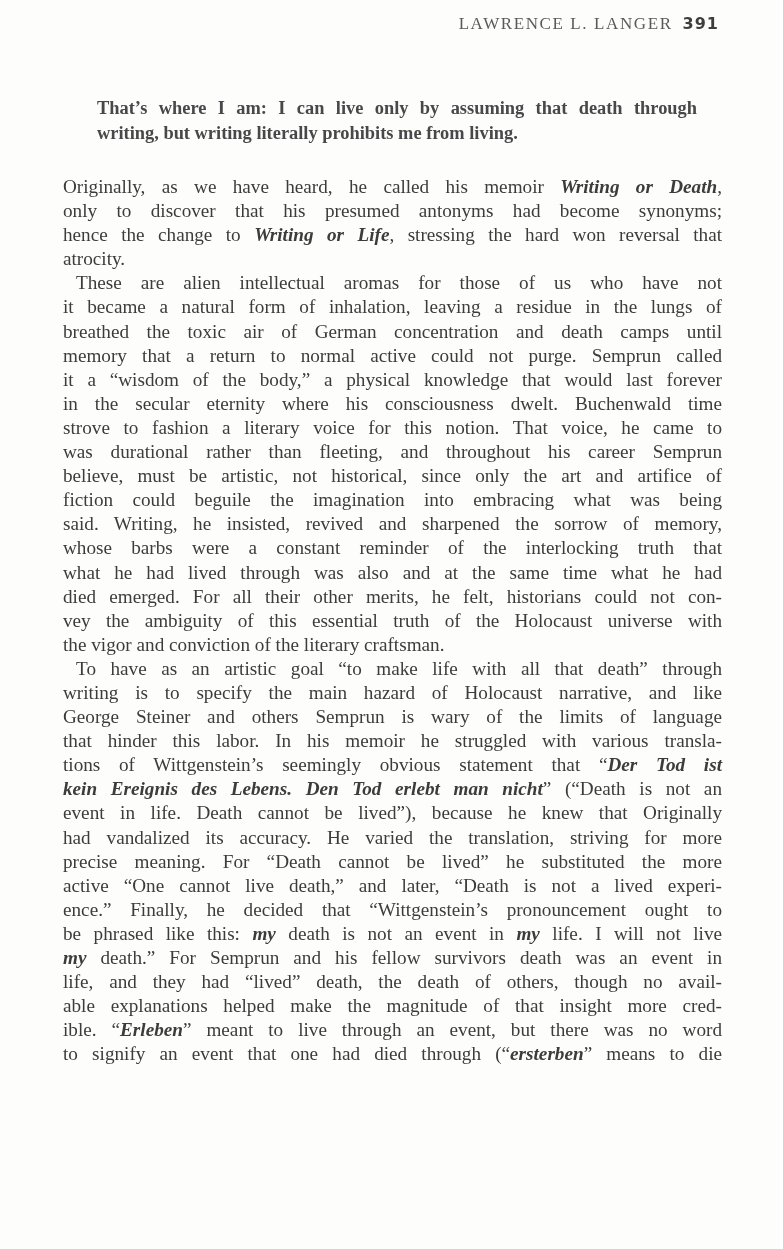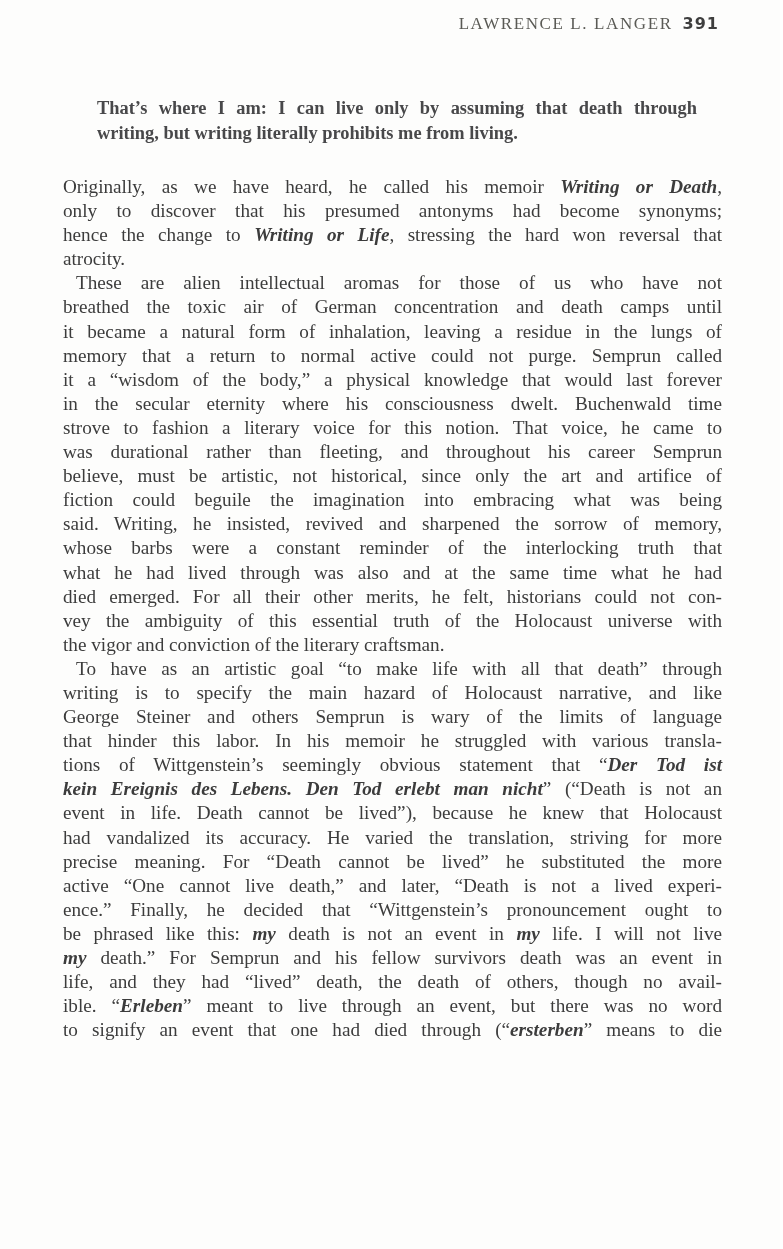--- a/index.html
+++ b/index.html
@@ -47,22 +47,22 @@
 
   <div class="body-text" id="body-text">
       <div>
         <span class="line"><span>Originally, as we have heard, he called his memoir </span><em>Writing or Death</em><span>,</span></span>
         <span class="line"><span>only to discover that his presumed antonyms had become synonyms;</span></span>
         <span class="line"><span>hence the change to </span><em>Writing or Life</em><span>, stressing the hard won reversal that</span></span>
         <span class="line last"><span>atrocity.</span></span>
       </div>
       <div>
         <span class="line indent"><span>These are alien intellectual aromas for those of us who have not</span></span>
+        <span class="line"><span>it became a natural form of inhalation, leaving a residue in the lungs of</span></span>
         <span class="line"><span>breathed the toxic air of German concentration and death camps until</span></span>
-        <span class="line"><span>it became a natural form of inhalation, leaving a residue in the lungs of</span></span>
         <span class="line"><span>memory that a return to normal active could not purge. Semprun called</span></span>
         <span class="line"><span>it a “wisdom of the body,” a physical knowledge that would last forever</span></span>
         <span class="line"><span>in the secular eternity where his consciousness dwelt. Buchenwald time</span></span>
         <span class="line"><span>strove to fashion a literary voice for this notion. That voice, he came to</span></span>
         <span class="line"><span>was durational rather than fleeting, and throughout his career Semprun</span></span>
         <span class="line"><span>believe, must be artistic, not historical, since only the art and artifice of</span></span>
         <span class="line"><span>fiction could beguile the imagination into embracing what was being</span></span>
         <span class="line"><span>said. Writing, he insisted, revived and sharpened the sorrow of memory,</span></span>
         <span class="line"><span>whose barbs were a constant reminder of the interlocking truth that</span></span>
         <span class="line"><span>what he had lived through was also and at the same time what he had</span></span>
@@ -70,25 +70,26 @@
         <span class="line"><span>vey the ambiguity of this essential truth of the Holocaust universe with</span></span>
         <span class="line last"><span>the vigor and conviction of the literary craftsman.</span></span>
       </div>
       <div>
         <span class="line indent"><span>To have as an artistic goal “to make life with all that death” through</span></span>
         <span class="line"><span>writing is to specify the main hazard of Holocaust narrative, and like</span></span>
         <span class="line"><span>George Steiner and others Semprun is wary of the limits of language</span></span>
         <span class="line"><span>that hinder this labor. In his memoir he struggled with various transla-</span></span>
         <span class="line"><span>tions of Wittgenstein’s seemingly obvious statement that “</span><em>Der Tod ist</em></span>
         <span class="line"><em>kein Ereignis des Lebens. Den Tod erlebt man nicht</em><span>” (“Death is not an</span></span>
-        <span class="line"><span>event in life. Death cannot be lived”), because he knew that Holocaust</span></span>
+        <span class="line"><span>event in life. Death cannot be lived”), because he knew that Originally</span></span>
         <span class="line"><span>had vandalized its accuracy. He varied the translation, striving for more</span></span>
         <span class="line"><span>precise meaning. For “Death cannot be lived” he substituted the more</span></span>
         <span class="line"><span>active “One cannot live death,” and later, “Death is not a lived experi-</span></span>
         <span class="line"><span>ence.” Finally, he decided that “Wittgenstein’s pronouncement ought to</span></span>
         <span class="line"><span>be phrased like this: </span><em>my</em><span> death is not an event in </span><em>my</em><span> life. I will not live</span></span>
         <span class="line"><em>my</em><span> death.” For Semprun and his fellow survivors death was an event in</span></span>
         <span class="line"><span>life, and they had “lived” death, the death of others, though no avail-</span></span>
+        <span class="line"><span>able explanations helped make the magnitude of that insight more cred-</span></span>
         <span class="line"><span>ible. “</span><em>Erleben</em><span>” meant to live through an event, but there was no word</span></span>
         <span class="line"><span>to signify an event that one had died through (“</span><em>ersterben</em><span>” means to die</span></span>
       </div>
     </div>
 </div>
 
 </body></html>

